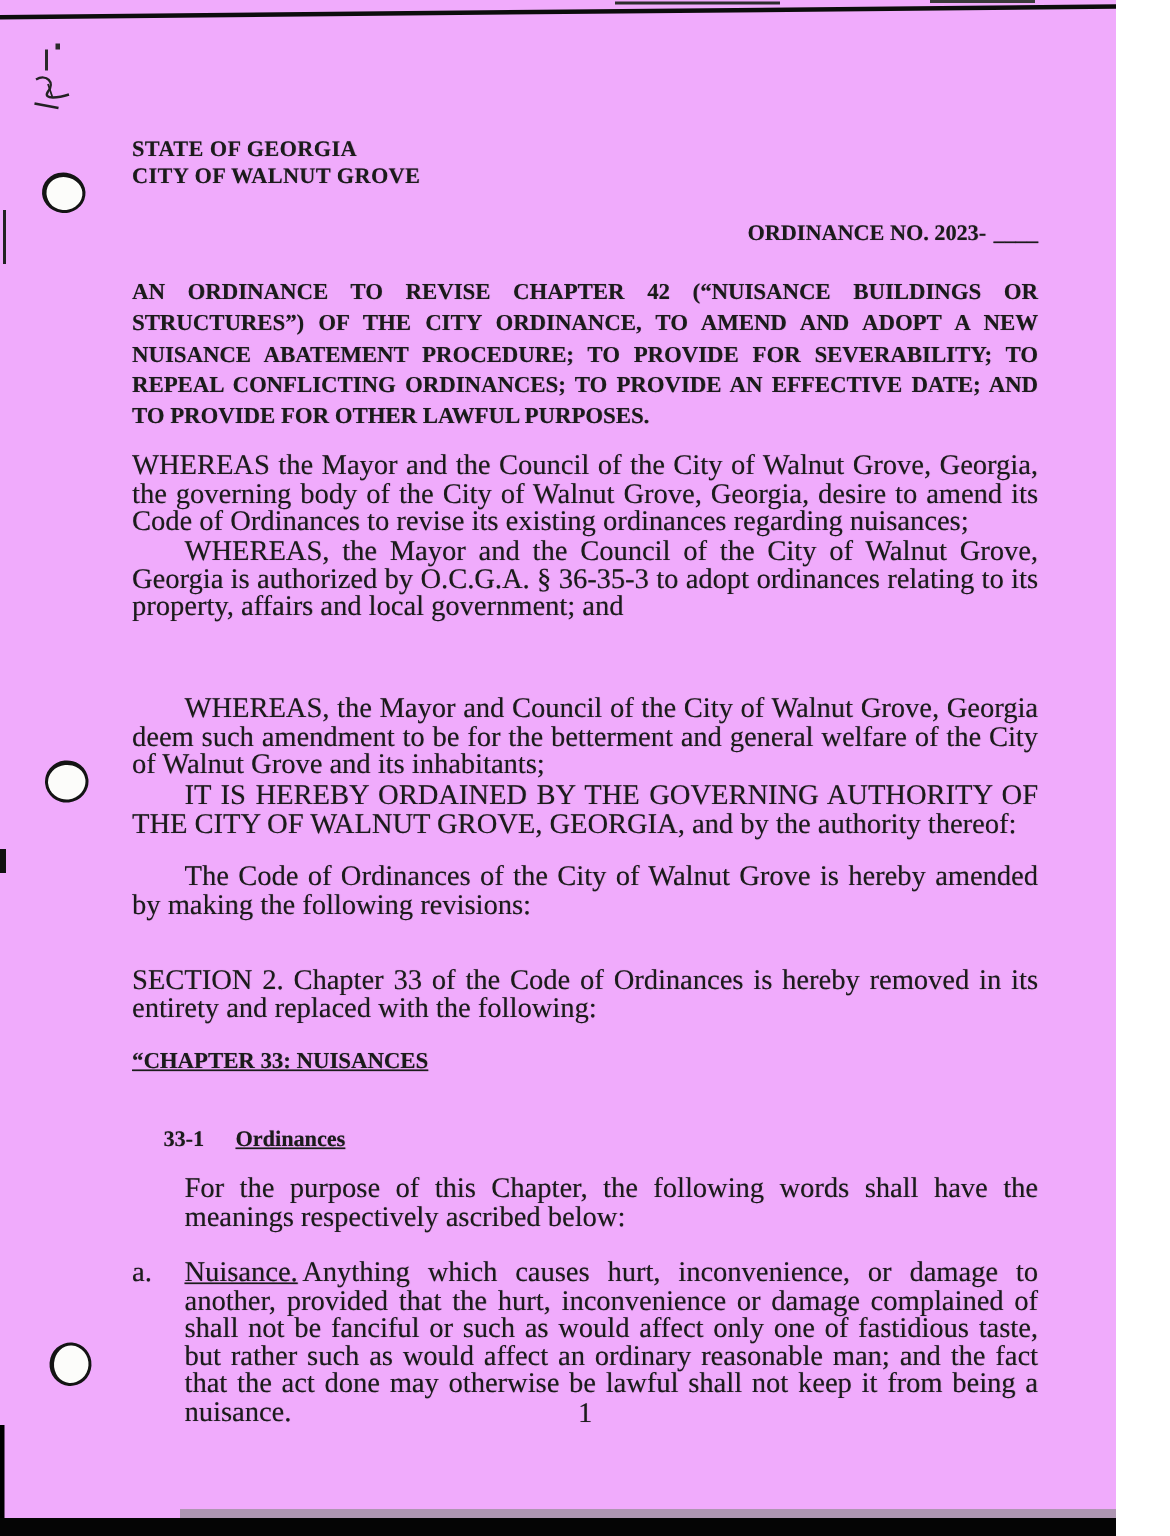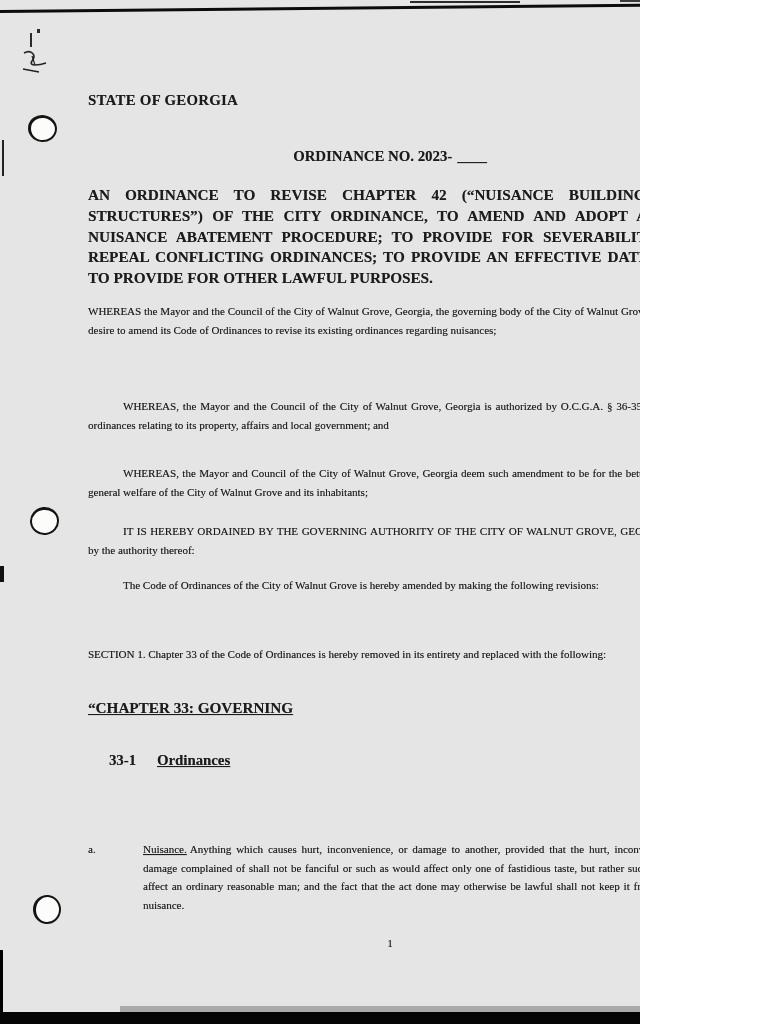--- a/index.html
+++ b/index.html
@@ -1,19 +1,19 @@
 <!DOCTYPE html>
 <html><head>
 <meta charset="utf-8">
 <style>
   html, body { margin:0; padding:0; background:#ffffff; }
   .page {
     position:relative;
-    width:640px; height:1024px;
-    background:#e5e5e5;
+    width:744px; height:1024px;
+    background:#f0abfc;
     overflow:hidden;
     font-family:"Liberation Serif","DejaVu Serif",serif;
     color:#1b1b1b;
   }
   
   .artifact { position:absolute; background:#0c0c0c; }
   .top-line { left:-2px; top:10px; width:786px; height:3px; transform:rotate(-0.55deg); transform-origin:left center; }
   .top-dash-1 { left:410px; top:1px; width:110px; height:2px; background:#2c2c2c; }
   .top-dash-2 { left:620px; top:0px; width:70px; height:2px; background:#3a3a3a; }
   .right-line { left:776px; top:12px; width:2px; height:100px; background:#1c1c1c; }
@@ -30,45 +30,45 @@
     position:absolute; background:#fcfcfa;
     border:3px solid #141414; border-radius:50%;
     box-sizing:border-box;
   }
   .hole-1 { left:28px; top:115px; width:29px; height:27px; transform:rotate(8deg); border-width:3px 2px 2px 3px; }
   .hole-2 { left:30px; top:507px; width:29px; height:28px; transform:rotate(-6deg); border-width:3px 2px 2px 2px; }
   .hole-3 { left:33px; top:895px; width:28px; height:29px; transform:rotate(4deg); border-width:2px 2px 2px 3px; }
   
   .blk {
     position:absolute; left:88px; width:604px;
-    font-size:11px; line-height:18.6px;
+    font-size:19px; line-height:18.6px;
     text-align:justify;
     text-shadow:0.2px 0.2px 0.45px rgba(25,25,25,0.5);
     margin:0;
   }
   .letterhead { top:92px; font-weight:700; font-size:14.8px; line-height:17.5px; text-align:left; letter-spacing:0.3px; }
-  .ord-line { top:147px; text-align:center; font-weight:700; font-size:14.8px; }
+  .ord-line { top:147px; text-align:right; font-weight:700; font-size:14.8px; }
   .ord-blank { margin-left:5px; letter-spacing:0; }
   .doc-title { top:185px; font-weight:700; font-size:15.2px; line-height:20.8px; }
   .p1 { top:302px; }
-  .p2 { top:397px; }
+  .p2 { top:359px; }
   .p3 { top:464px; }
   .p4 { top:522px; }
   .p5 { top:576px; }
   .p6 { top:645px; }
   .indent { text-indent:35px; }
   .chapter-heading { top:699px; font-weight:700; font-size:15.2px; text-align:left; }
   .chapter-heading span { text-decoration:underline; }
   .s331 { top:751px; text-align:left; font-size:14.8px; }
   .s-num { display:inline-block; width:69px; font-weight:700;text-align:center; }
   .s-title { font-weight:700; text-decoration:underline; }
   .defs-intro { top:784px; padding-left:35px; box-sizing:border-box; }
   .item { top:840px; }
   .item-label { position:absolute; left:0; top:0; }
-  .item-body { margin-left:55px; text-align:justify; }
+  .item-body { margin-left:35px; text-align:justify; }
   .uline { text-decoration:underline; }
   .term { margin-right:3px; }
   .pageno { top:934px; left:0; width:780px; text-align:center; }
 </style>
 </head>
 <body>
 
 <div class="page">
 
   <div class="artifact top-line"></div>
@@ -88,41 +88,43 @@
   <div class="artifact left-line-bottom"></div>
   <div class="artifact bottom-smudge"></div>
   <div class="artifact bottom-bar"></div>
 
   <div class="punch-hole hole-1"></div>
   <div class="punch-hole hole-2"></div>
   <div class="punch-hole hole-3"></div>
 
   <div class="blk letterhead">
     <div>STATE OF GEORGIA</div>
+    <div>CITY OF WALNUT GROVE</div>
   </div>
 
   <div class="blk ord-line"><span>ORDINANCE NO. 2023-</span><span class="ord-blank">____</span></div>
 
   <p class="blk doc-title">AN ORDINANCE TO REVISE CHAPTER 42 (“NUISANCE BUILDINGS OR STRUCTURES”) OF THE CITY ORDINANCE, TO AMEND AND ADOPT A NEW NUISANCE ABATEMENT PROCEDURE; TO PROVIDE FOR SEVERABILITY; TO REPEAL CONFLICTING ORDINANCES; TO PROVIDE AN EFFECTIVE DATE; AND TO PROVIDE FOR OTHER LAWFUL PURPOSES.</p>
 
   <p class="blk p1">WHEREAS the Mayor and the Council of the City of Walnut Grove, Georgia, the governing body of the City of Walnut Grove, Georgia, desire to amend its Code of Ordinances to revise its existing ordinances regarding nuisances;</p>
   <p class="blk p2 indent">WHEREAS, the Mayor and the Council of the City of Walnut Grove, Georgia is authorized by O.C.G.A. § 36-35-3 to adopt ordinances relating to its property, affairs and local government; and</p>
   <p class="blk p3 indent">WHEREAS, the Mayor and Council of the City of Walnut Grove, Georgia deem such amendment to be for the betterment and general welfare of the City of Walnut Grove and its inhabitants;</p>
 
   <p class="blk p4 indent">IT IS HEREBY ORDAINED BY THE GOVERNING AUTHORITY OF THE CITY OF WALNUT GROVE, GEORGIA, and by the authority thereof:</p>
   <p class="blk p5 indent">The Code of Ordinances of the City of Walnut Grove is hereby amended by making the following revisions:</p>
 
-  <p class="blk p6">SECTION 1. Chapter 33 of the Code of Ordinances is hereby removed in its entirety and replaced with the following:</p>
+  <p class="blk p6">SECTION 2. Chapter 33 of the Code of Ordinances is hereby removed in its entirety and replaced with the following:</p>
 
-  <div class="blk chapter-heading"><span>“CHAPTER 33:  GOVERNING</span></div>
+  <div class="blk chapter-heading"><span>“CHAPTER 33:  NUISANCES</span></div>
 
   <div class="blk s331">
     <span class="s-num">33-1</span><span class="s-title">Ordinances</span>
   </div>
 
+  <p class="blk defs-intro">For the purpose of this Chapter, the following words shall have the meanings respectively ascribed below:</p>
 
   <div class="blk item">
     <span class="item-label">a.</span>
     <div class="item-body"><span class="uline term">Nuisance.</span><span>Anything which causes hurt, inconvenience, or damage to another, provided that the hurt, inconvenience or damage complained of shall not be fanciful or such as would affect only one of fastidious taste, but rather such as would affect an ordinary reasonable man; and the fact that the act done may otherwise be lawful shall not keep it from being a nuisance.</span></div>
   </div>
 
   <div class="blk pageno">1</div>
 
 </div>
 

